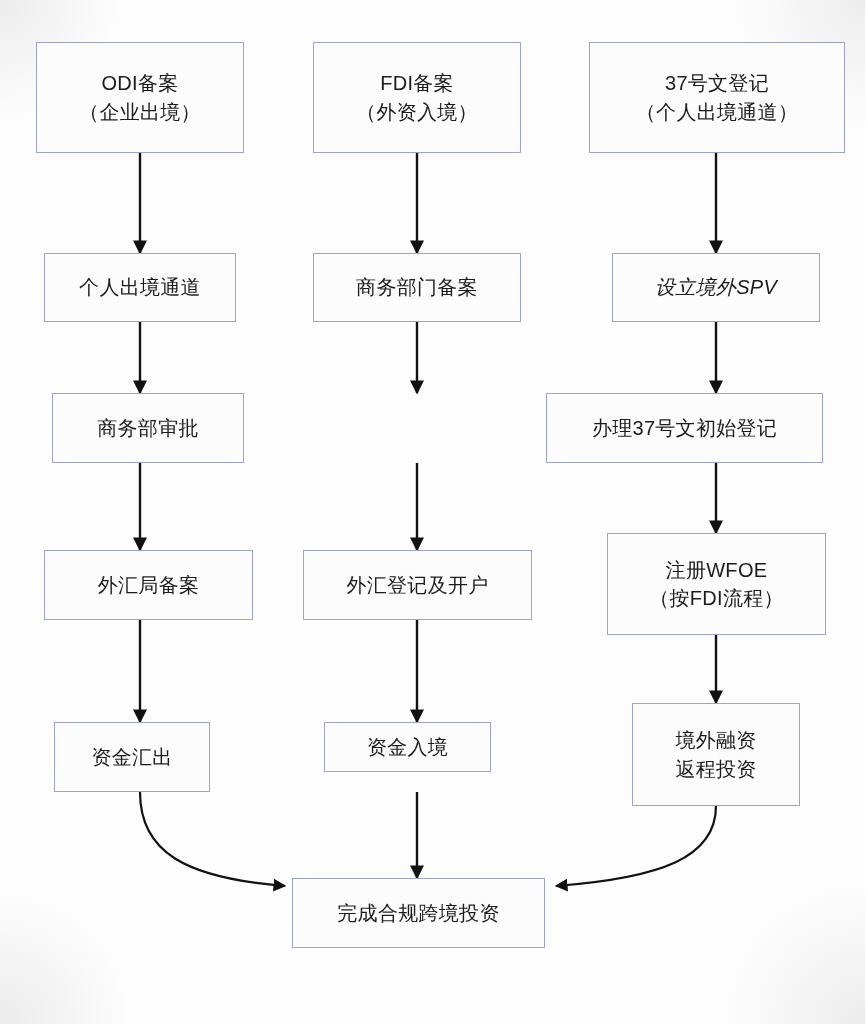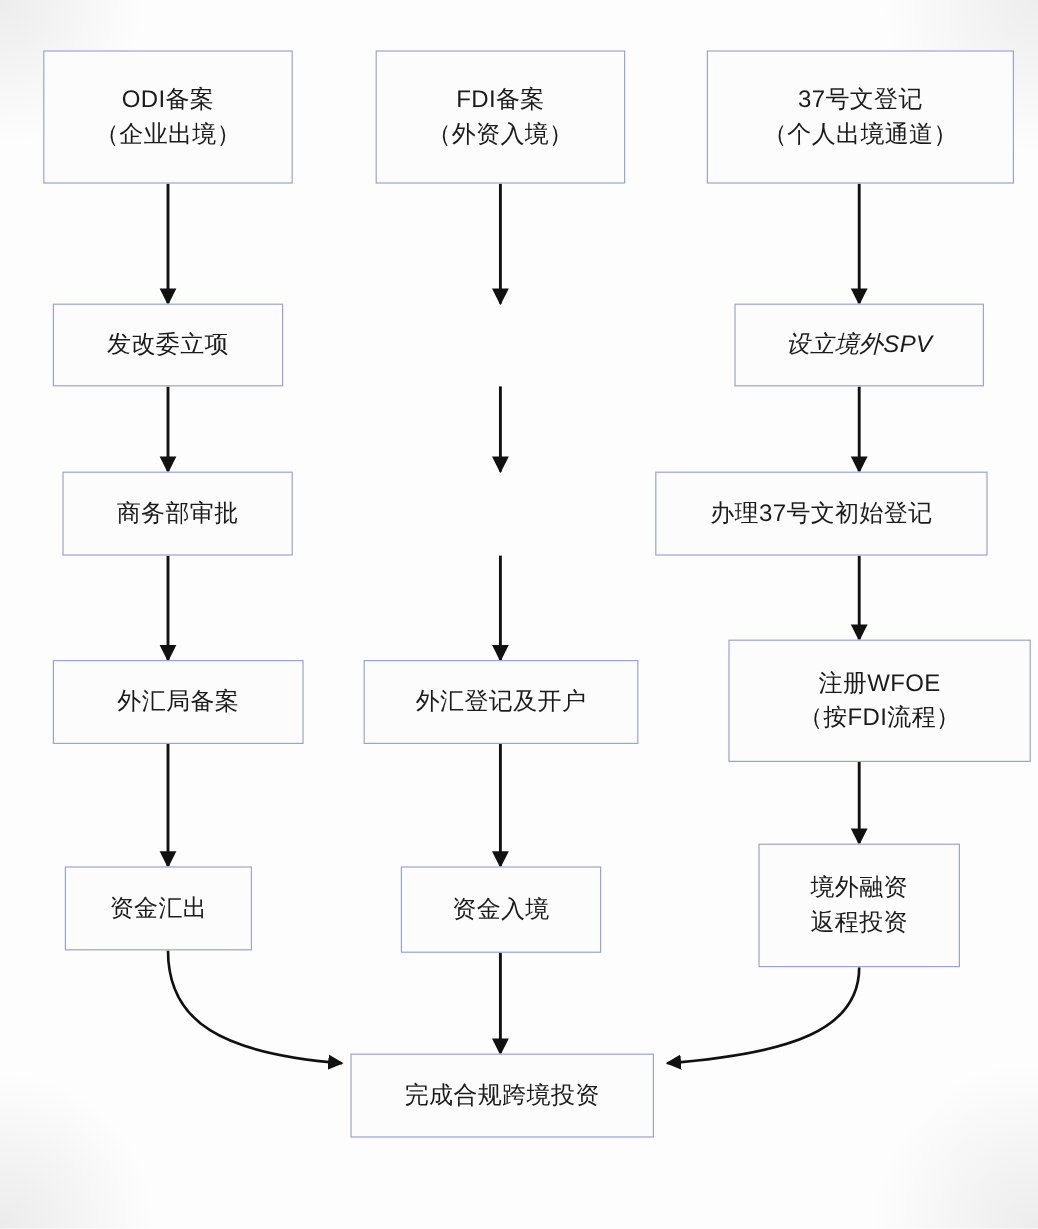--- a/index.html
+++ b/index.html
@@ -74,34 +74,35 @@
     <line x1="716" y1="153" x2="716" y2="253" stroke="#111111" stroke-width="2.4" marker-end="url(#arrow)"></line>
     <line x1="716" y1="322" x2="716" y2="393" stroke="#111111" stroke-width="2.4" marker-end="url(#arrow)"></line>
     <line x1="716" y1="463" x2="716" y2="533" stroke="#111111" stroke-width="2.4" marker-end="url(#arrow)"></line>
     <line x1="716" y1="635" x2="716" y2="703" stroke="#111111" stroke-width="2.4" marker-end="url(#arrow)"></line>
 
     <path d="M 716 806 C 716 858 660 878 556 886" fill="none" stroke="#111111" stroke-width="2.2" marker-end="url(#arrow)"></path>
   </svg>
 
   <div class="node two-line" style="left:36px;top:42px;width:208px;height:111px;">ODI备案
 （企业出境）</div>
-  <div class="node" style="left:44px;top:253px;width:192px;height:69px;">发改委立项</div>
+  <div class="node" style="left:44px;top:253px;width:192px;height:69px;">个人出境通道</div>
   <div class="node" style="left:52px;top:393px;width:192px;height:70px;font-family:Liberation Serif, serif;">商务部审批</div>
   <div class="node" style="left:44px;top:550px;width:209px;height:70px;">外汇局备案</div>
   <div class="node" style="left:54px;top:722px;width:156px;height:70px;">资金汇出</div>
 
   <div class="node two-line" style="left:313px;top:42px;width:208px;height:111px;">FDI备案
 （外资入境）</div>
+  <div class="node" style="left:313px;top:253px;width:208px;height:69px;">商务部门备案</div>
   <div class="node" style="left:303px;top:550px;width:229px;height:70px;">外汇登记及开户</div>
-  <div class="node" style="left:334px;top:722px;width:167px;height:72px;">资金入境</div>
+  <div class="node" style="left:324px;top:722px;width:167px;height:50px;">资金入境</div>
 
   <div class="node two-line" style="left:589px;top:42px;width:256px;height:111px;">37号文登记
 （个人出境通道）</div>
   <div class="node" style="left:612px;top:253px;width:208px;height:69px;font-style:italic;">设立境外SPV</div>
   <div class="node" style="left:546px;top:393px;width:277px;height:70px;">办理37号文初始登记</div>
-  <div class="node two-line" style="left:607px;top:533px;width:252px;height:102px;">注册WFOE
+  <div class="node two-line" style="left:607px;top:533px;width:219px;height:102px;">注册WFOE
 （按FDI流程）</div>
   <div class="node two-line" style="left:632px;top:703px;width:168px;height:103px;">境外融资
 返程投资</div>
 
   <div class="node" style="left:292px;top:878px;width:253px;height:70px;">完成合规跨境投资</div>
 
 </div>
 
 </body></html>

